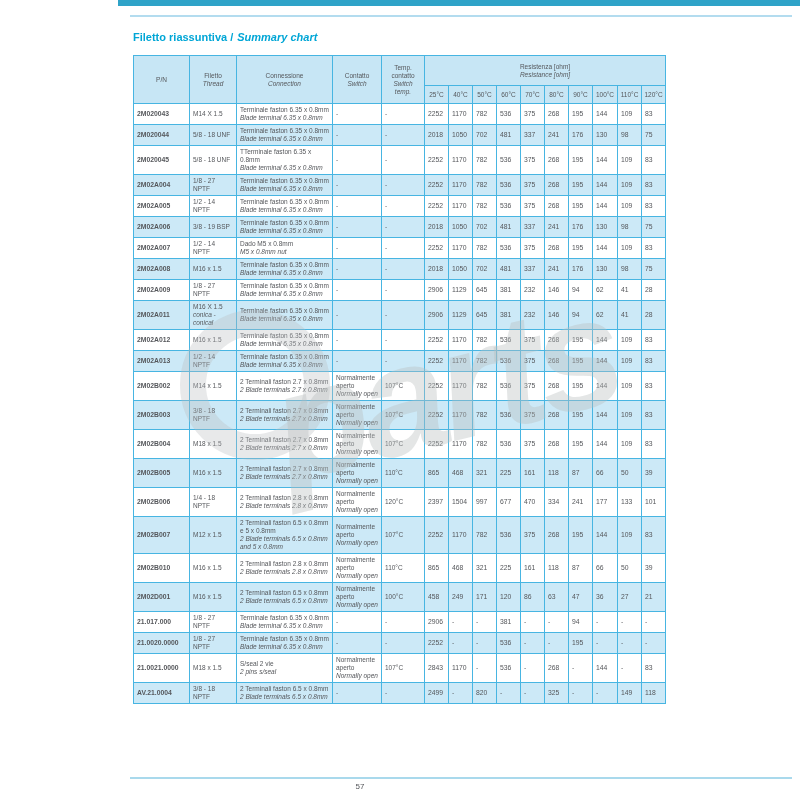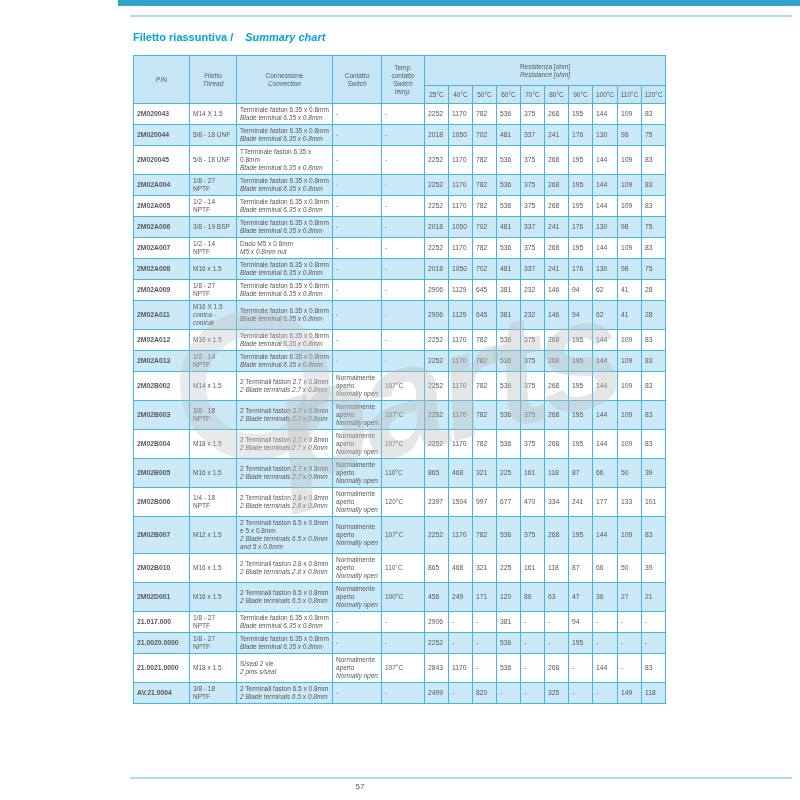--- a/index.html
+++ b/index.html
@@ -1,21 +1,21 @@
 <!DOCTYPE html>
 <html><head>
 <meta charset="utf-8">
 <style>
   *{box-sizing:border-box;margin:0;padding:0}
   html,body{width:800px;height:800px;background:#fff;font-family:"Liberation Sans",sans-serif}
   .page{position:relative;width:800px;height:800px;background:#fff;overflow:hidden}
   .topbar{position:absolute;left:118px;top:0;width:682px;height:6px;background:#2fa3c8}
   .topline{position:absolute;left:130px;top:15px;width:662px;height:2px;background:#b3dcEF}
   .title{position:absolute;left:133px;top:31px;font-size:11px;font-weight:bold;color:#00a6d6;white-space:nowrap}
-  .title .en{font-style:italic;margin-left:12px}
+  .title .en{font-style:italic;margin-left:4px}
   table.summary{position:absolute;left:133px;top:55px;width:533px;border-collapse:collapse;table-layout:fixed}
   .summary th,.summary td{border:1px solid #47b5e2;font-size:6.5px;line-height:8px;color:#55575b;
     font-weight:normal;padding:2px 3px;vertical-align:middle;text-align:left;word-wrap:break-word}
   .summary thead th{background:#c7e6f5;text-align:center;vertical-align:middle}
   .summary thead tr.groups th{height:30px}
   .summary thead tr.temps th{height:18px;padding:2px 1px}
   .summary tbody tr:nth-child(even) td{background:#cce9f7}
   .summary td.pn{font-weight:bold;font-size:6.8px}
   .summary td.val{padding:2px 2px 2px 3px;font-size:6.8px}
   .en{font-style:italic}

